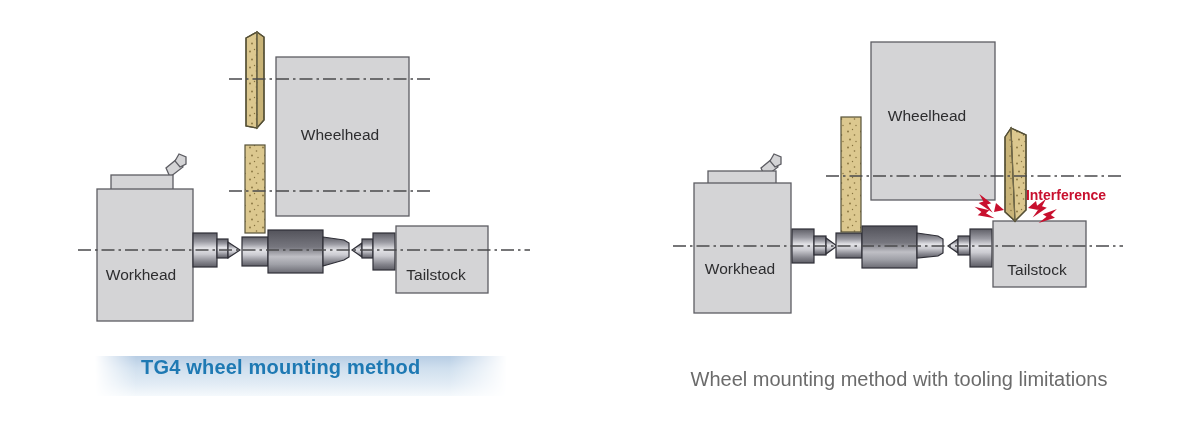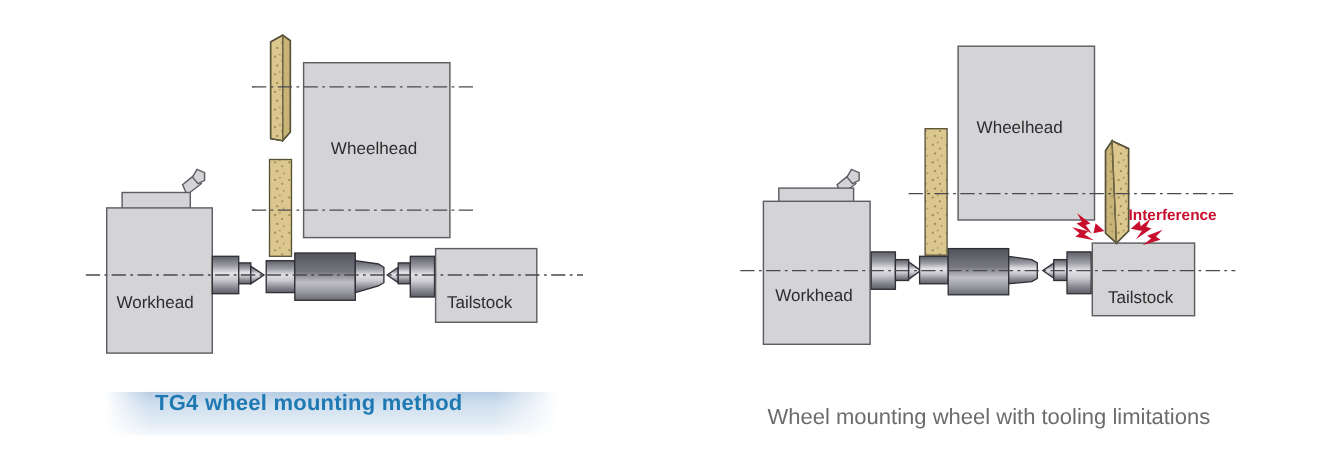--- a/index.html
+++ b/index.html
@@ -160,15 +160,15 @@
     <text class="boxlabel" x="927" y="121">Wheelhead</text>
     <text class="boxlabel" x="740" y="274">Workhead</text>
     <text class="boxlabel" x="1037" y="275">Tailstock</text>
     <text class="interference red" x="1066" y="200" fill="#c8102e">Interference</text>
   </g>
 </svg>
 
 <div class="caption-band">
   <span class="caption-blue">TG4 wheel mounting method</span>
 </div>
-<div class="caption-gray">Wheel mounting wheel with tooling limitations</div>
+<div class="caption-gray">Wheel mounting method with tooling limitations</div>
 
 </div>
 
 </body></html>

